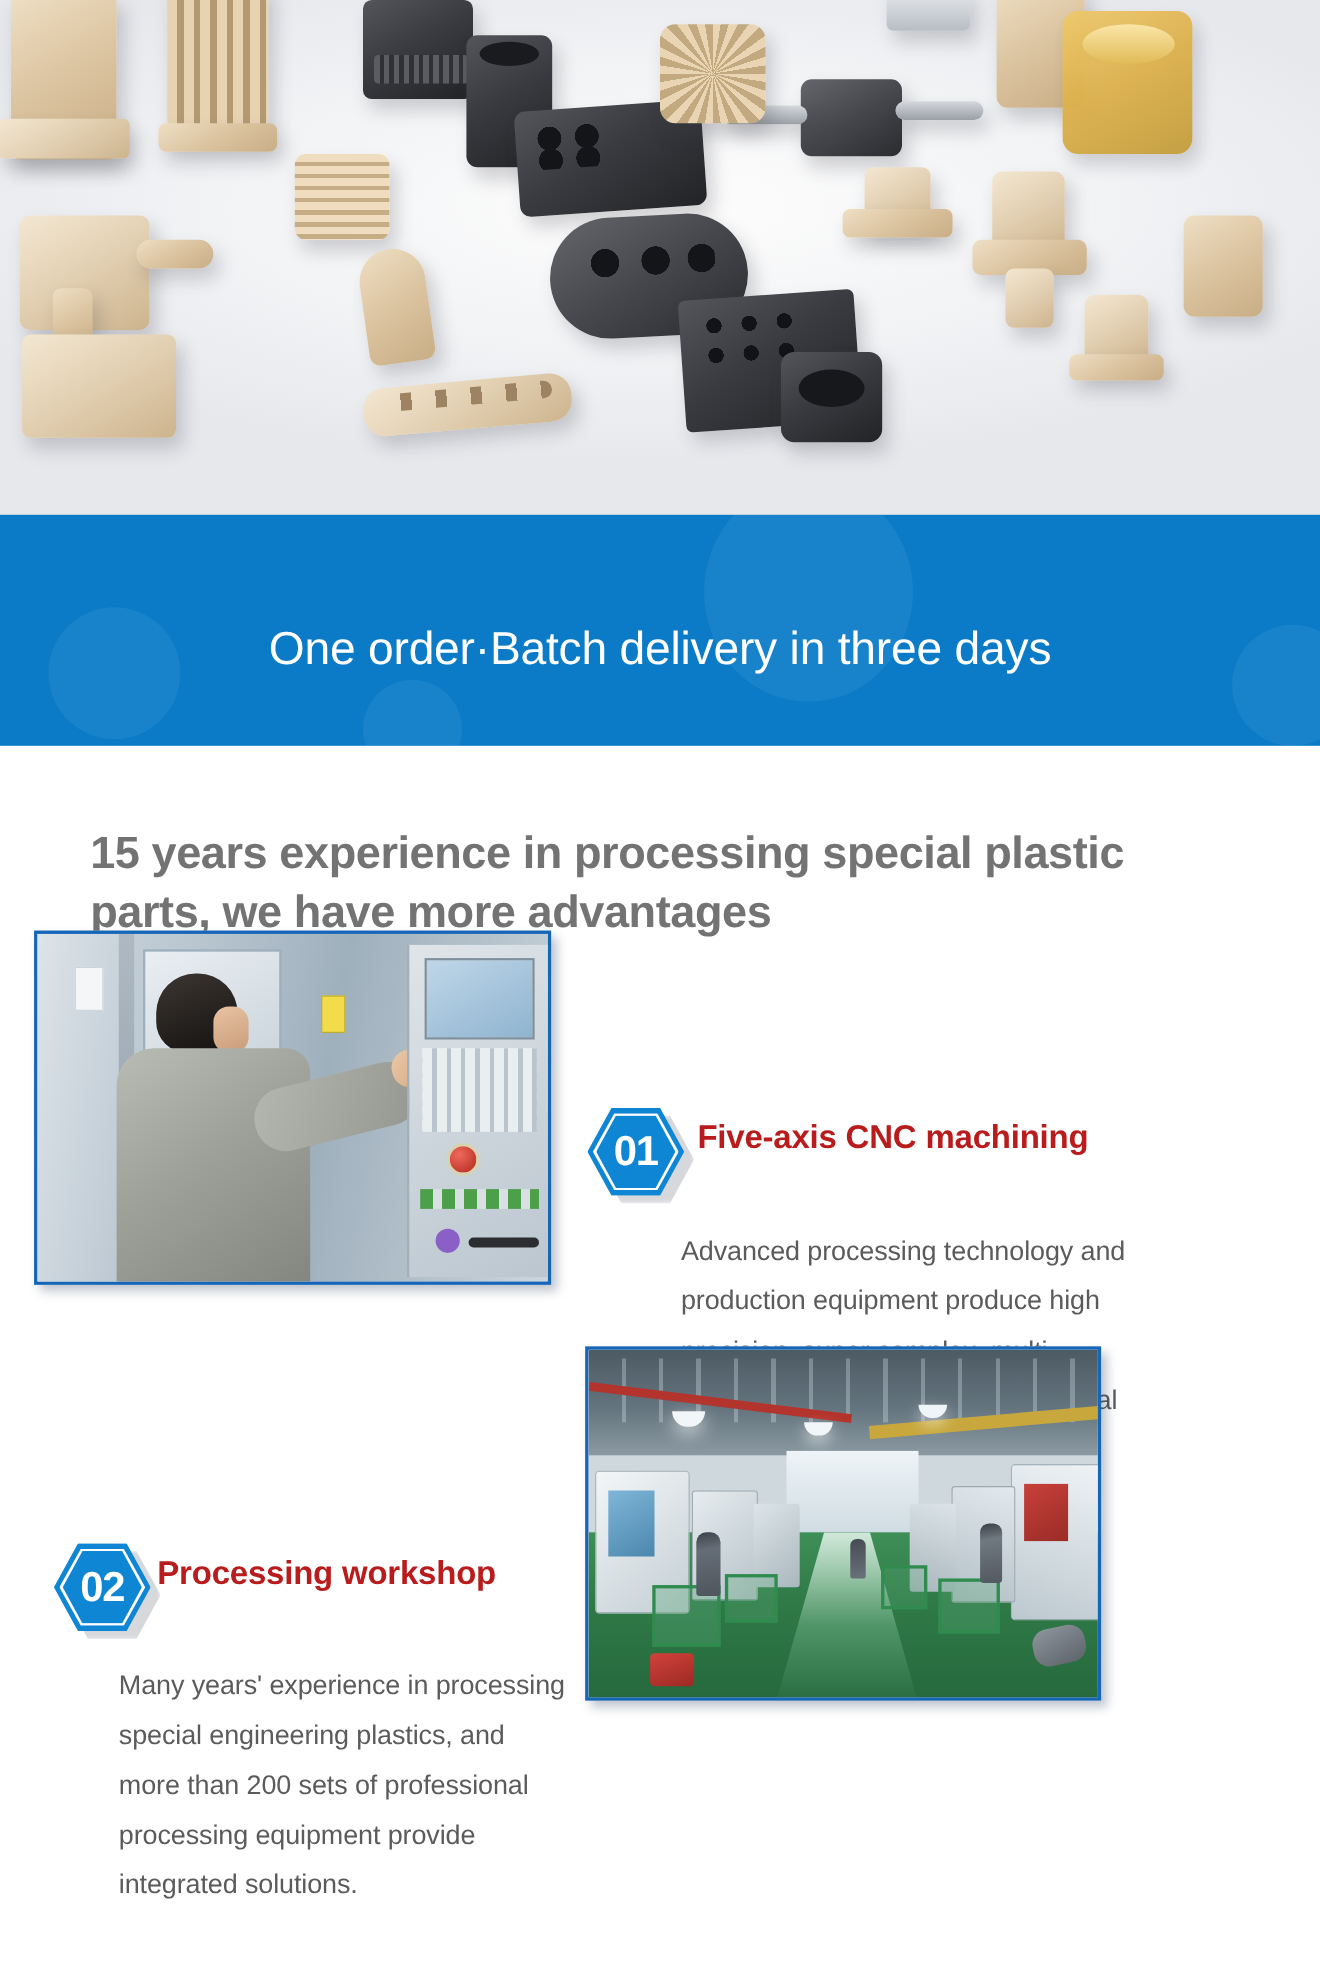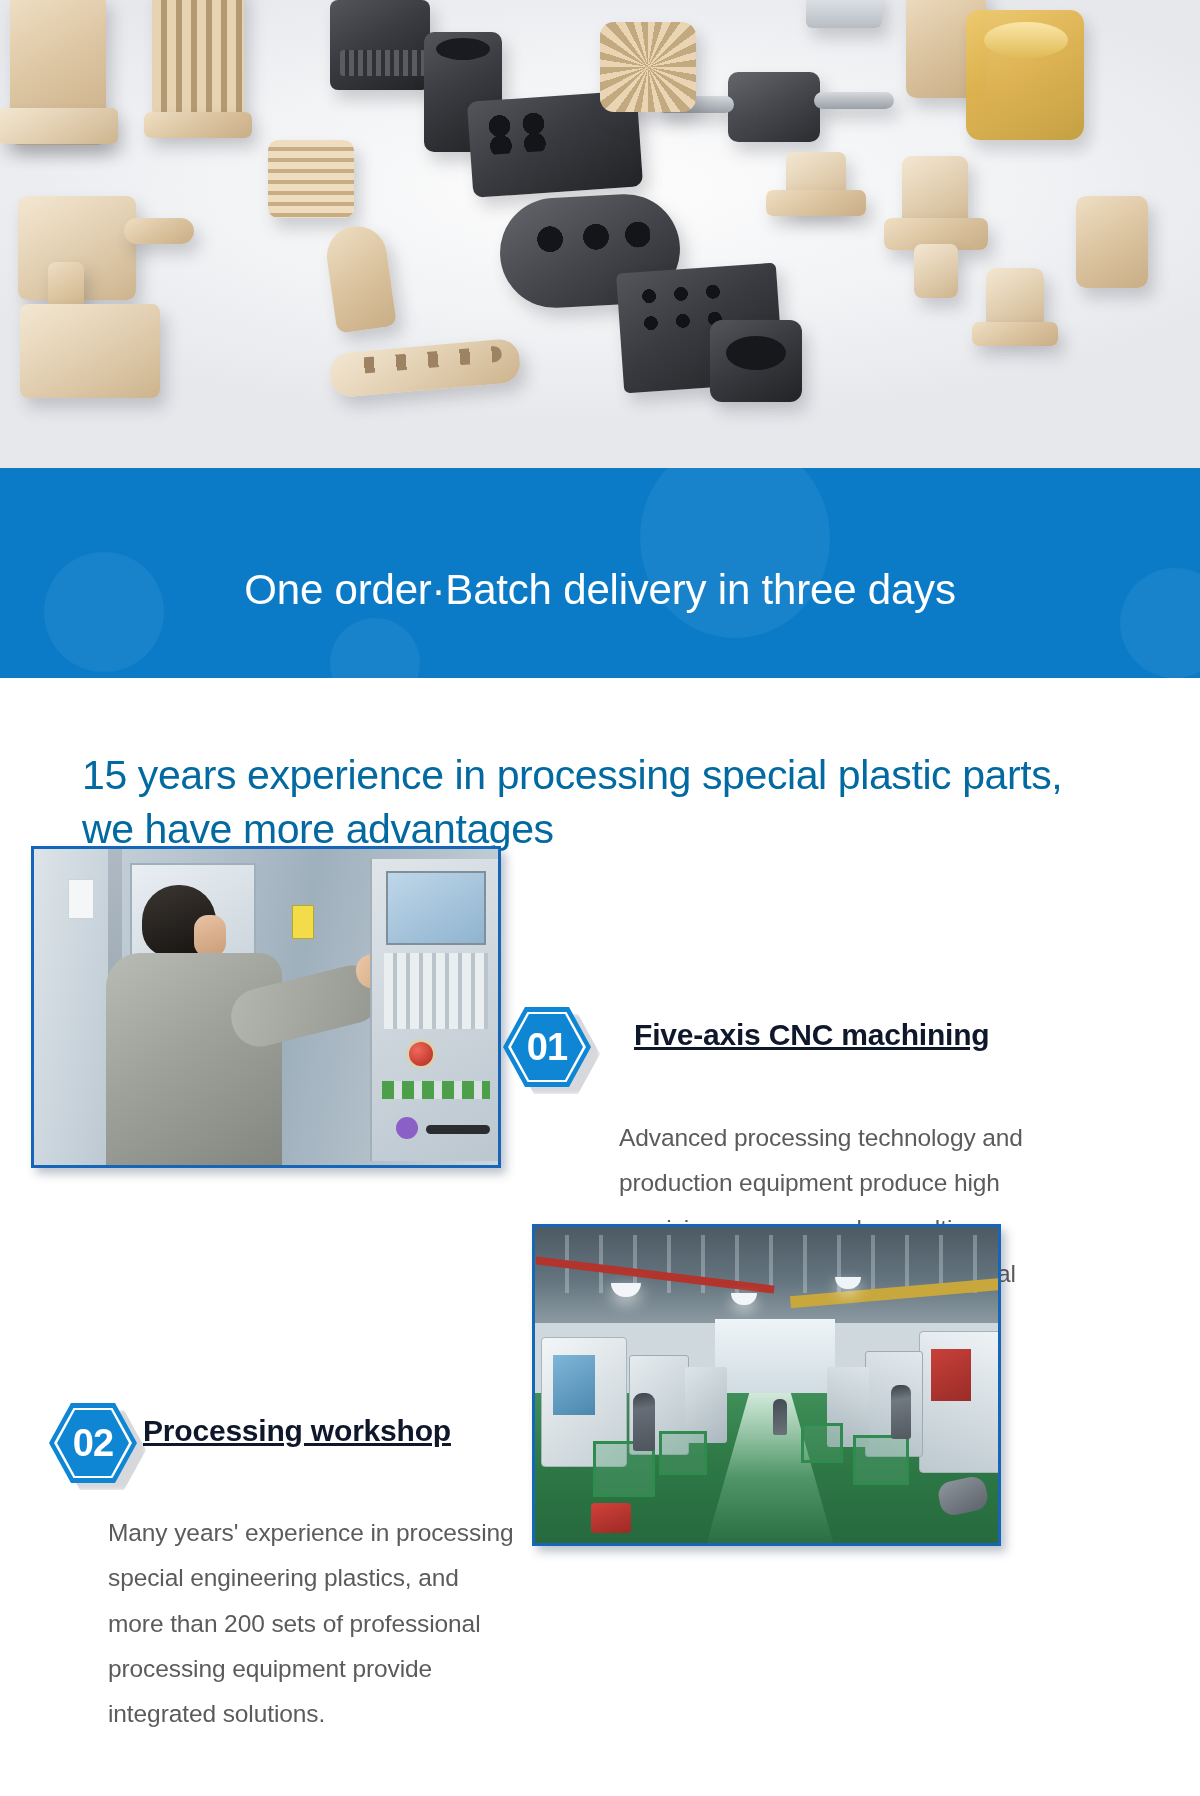--- a/index.html
+++ b/index.html
@@ -52,23 +52,23 @@
     color:#ffffff;
     font-size:42px;
     font-weight:400;
     letter-spacing:-0.2px;
     white-space:nowrap;
   }
 
   
   .section-heading {
     position:absolute; left:82px; top:748px; width:1000px;
-    color:#0369a1;
+    color:#737373;
     font-size:41px;
-    font-weight:normal;
+    font-weight:bold;
     line-height:1.32;
     letter-spacing:-0.4px;
   }
 
   
   .photo-frame {
     position:absolute;
     border:3px solid #1565b8;
     box-shadow:5px 6px 9px rgba(40,60,90,.30);
     overflow:hidden;
@@ -114,36 +114,35 @@
   .hex-num {
     position:absolute; left:0; top:0; width:88px; height:80px;
     display:flex; align-items:center; justify-content:center;
     color:#ffffff; font-size:38px; font-weight:bold;
     letter-spacing:-1px;
     font-family:"Liberation Sans", sans-serif;
   }
 
   .feature-title {
     position:absolute;
-    color:#0f172a;
+    color:#b91c1c;
     font-size:30px;
     font-weight:bold;
     letter-spacing:-0.2px;
     white-space:nowrap;
-    text-decoration:underline;
   }
   .feature-body {
     position:absolute;
     color:#5b5b5b;
     font-size:24.5px;
     line-height:1.85;
     letter-spacing:-0.1px;
   }
 
-  .f1-hex   { left:503px; top:1007px; }
+  .f1-hex   { left:534px; top:1007px; }
   .f1-title { left:634px; top:1018px; }
   .f1-body  { left:619px; top:1115px; width:420px; }
 
   .f2-hex   { left:49px; top:1403px; }
   .f2-title { left:143px; top:1414px; }
   .f2-body  { left:108px; top:1510px; width:410px; }
 </style>
 </head>
 <body>
 

